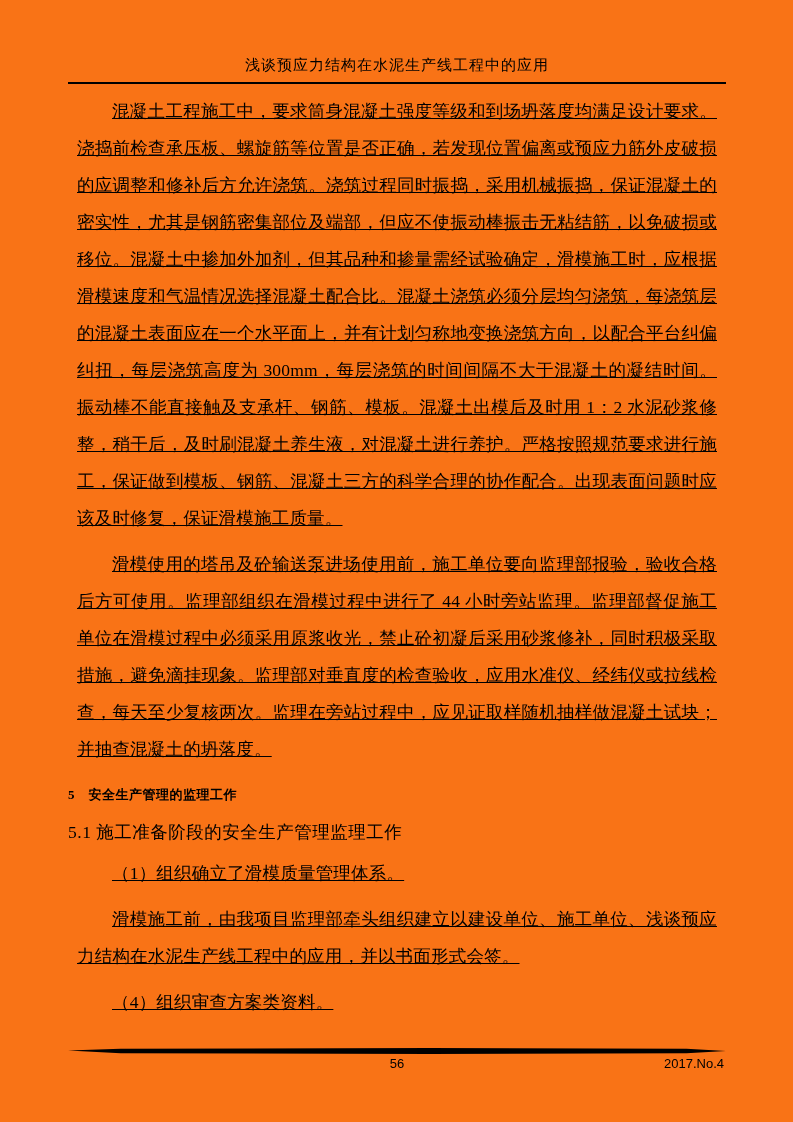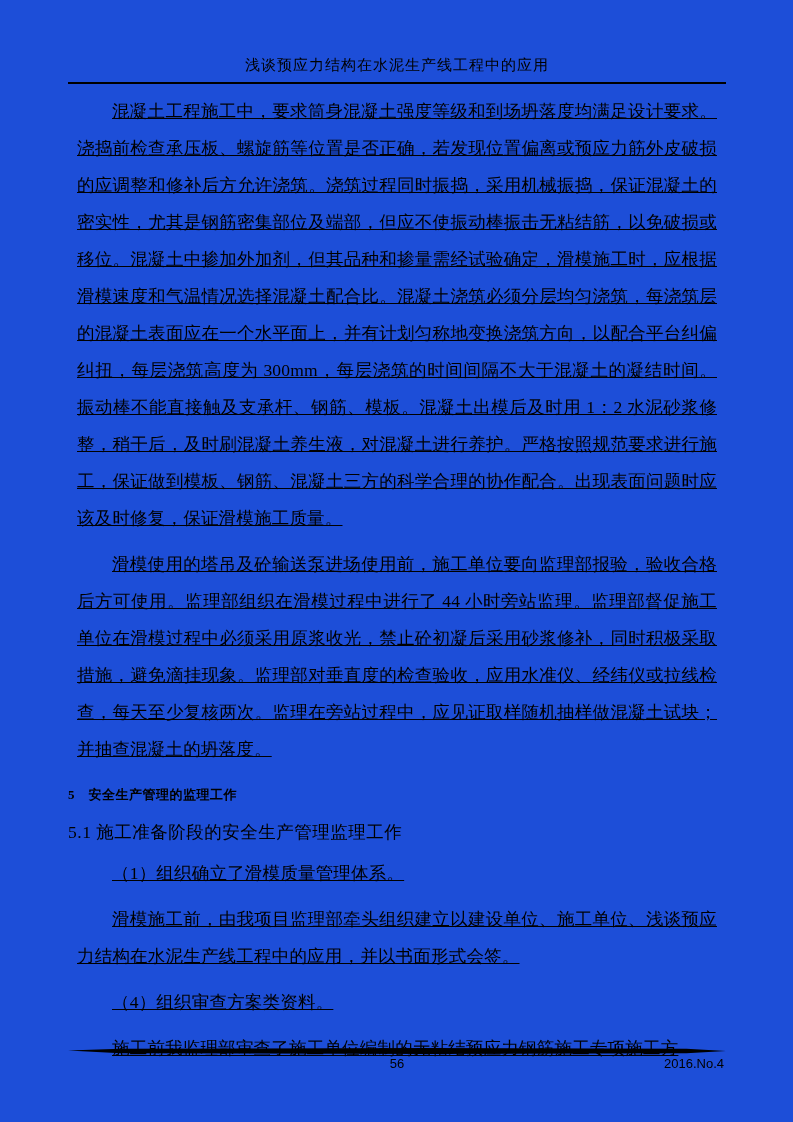--- a/index.html
+++ b/index.html
@@ -1,21 +1,21 @@
 <!DOCTYPE html>
 <html><head>
 <meta charset="utf-8">
 <style>
   html, body { margin: 0; padding: 0; background: #ffffff; }
   .page {
     position: relative;
     width: 793px;
     height: 1122px;
     margin: 0 auto;
-    background: #1d4ed8;
+    background: #f97316;
     box-sizing: border-box;
     padding: 56px 67px 0 68px;
     font-family: "Liberation Serif", "DejaVu Serif", serif;
     color: #000;
     overflow: hidden;
   }
   .running-header {
     text-align: center;
     font-size: 15px;
     letter-spacing: 1px;
@@ -97,23 +97,22 @@
   <div class="h-chapter">5　安全生产管理的监理工作</div>
 
   <div class="h-sub">5.1 施工准备阶段的安全生产管理监理工作</div>
 
   <p class="body-para">（1）组织确立了滑模质量管理体系。</p>
 
   <p class="body-para">滑模施工前，由我项目监理部牵头组织建立以建设单位、施工单位、浅谈预应力结构在水泥生产线工程中的应用，并以书面形式会签。</p>
 
   <p class="body-para">（4）组织审查方案类资料。</p>
 
-  <p class="body-para">施工前我监理部审查了施工单位编制的无粘结预应力钢筋施工专项施工方</p>
 
   <div class="footer">
     <div class="footer-bar"></div>
     <div class="footer-row">
       <span class="page-num">56</span>
-      <span class="issue-num">2016.No.4</span>
+      <span class="issue-num">2017.No.4</span>
     </div>
   </div>
 
 </div>
 
 </body></html>

